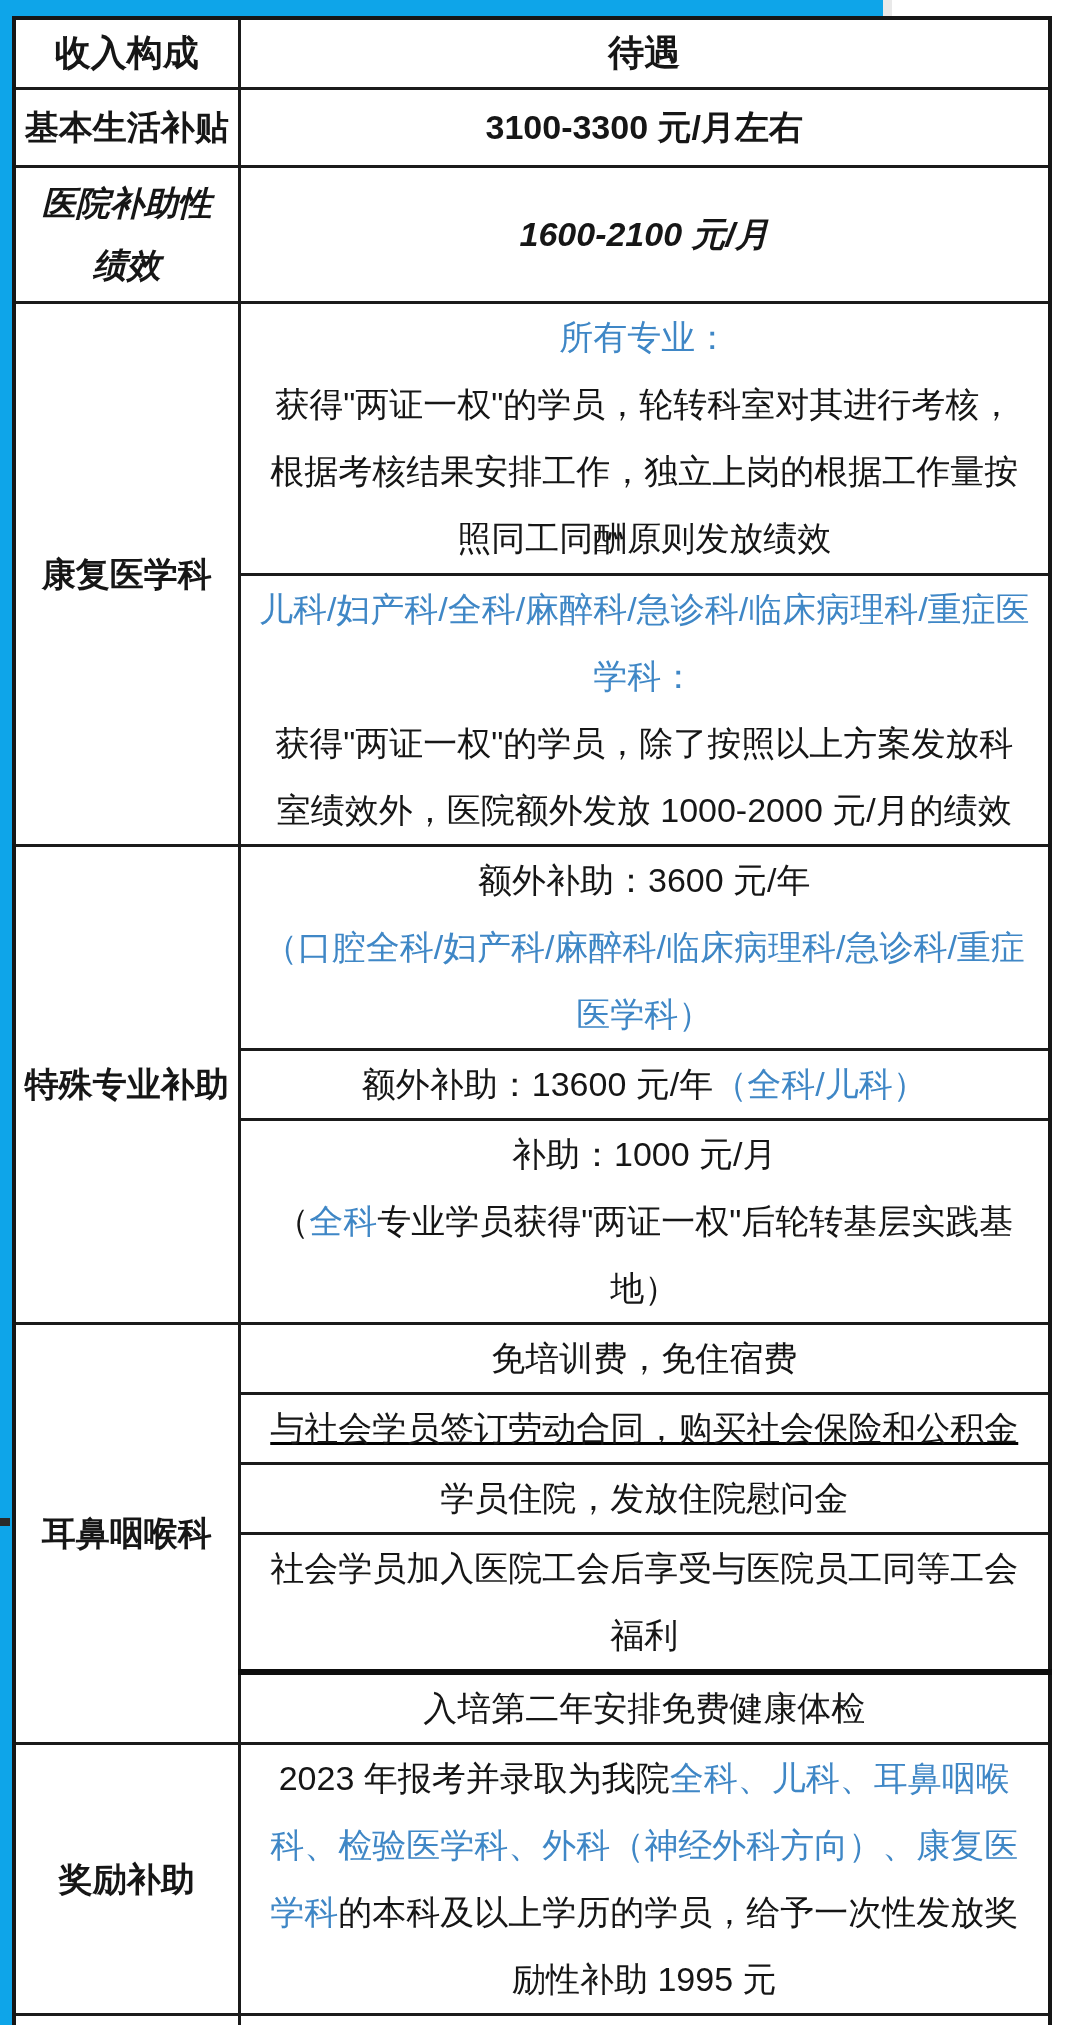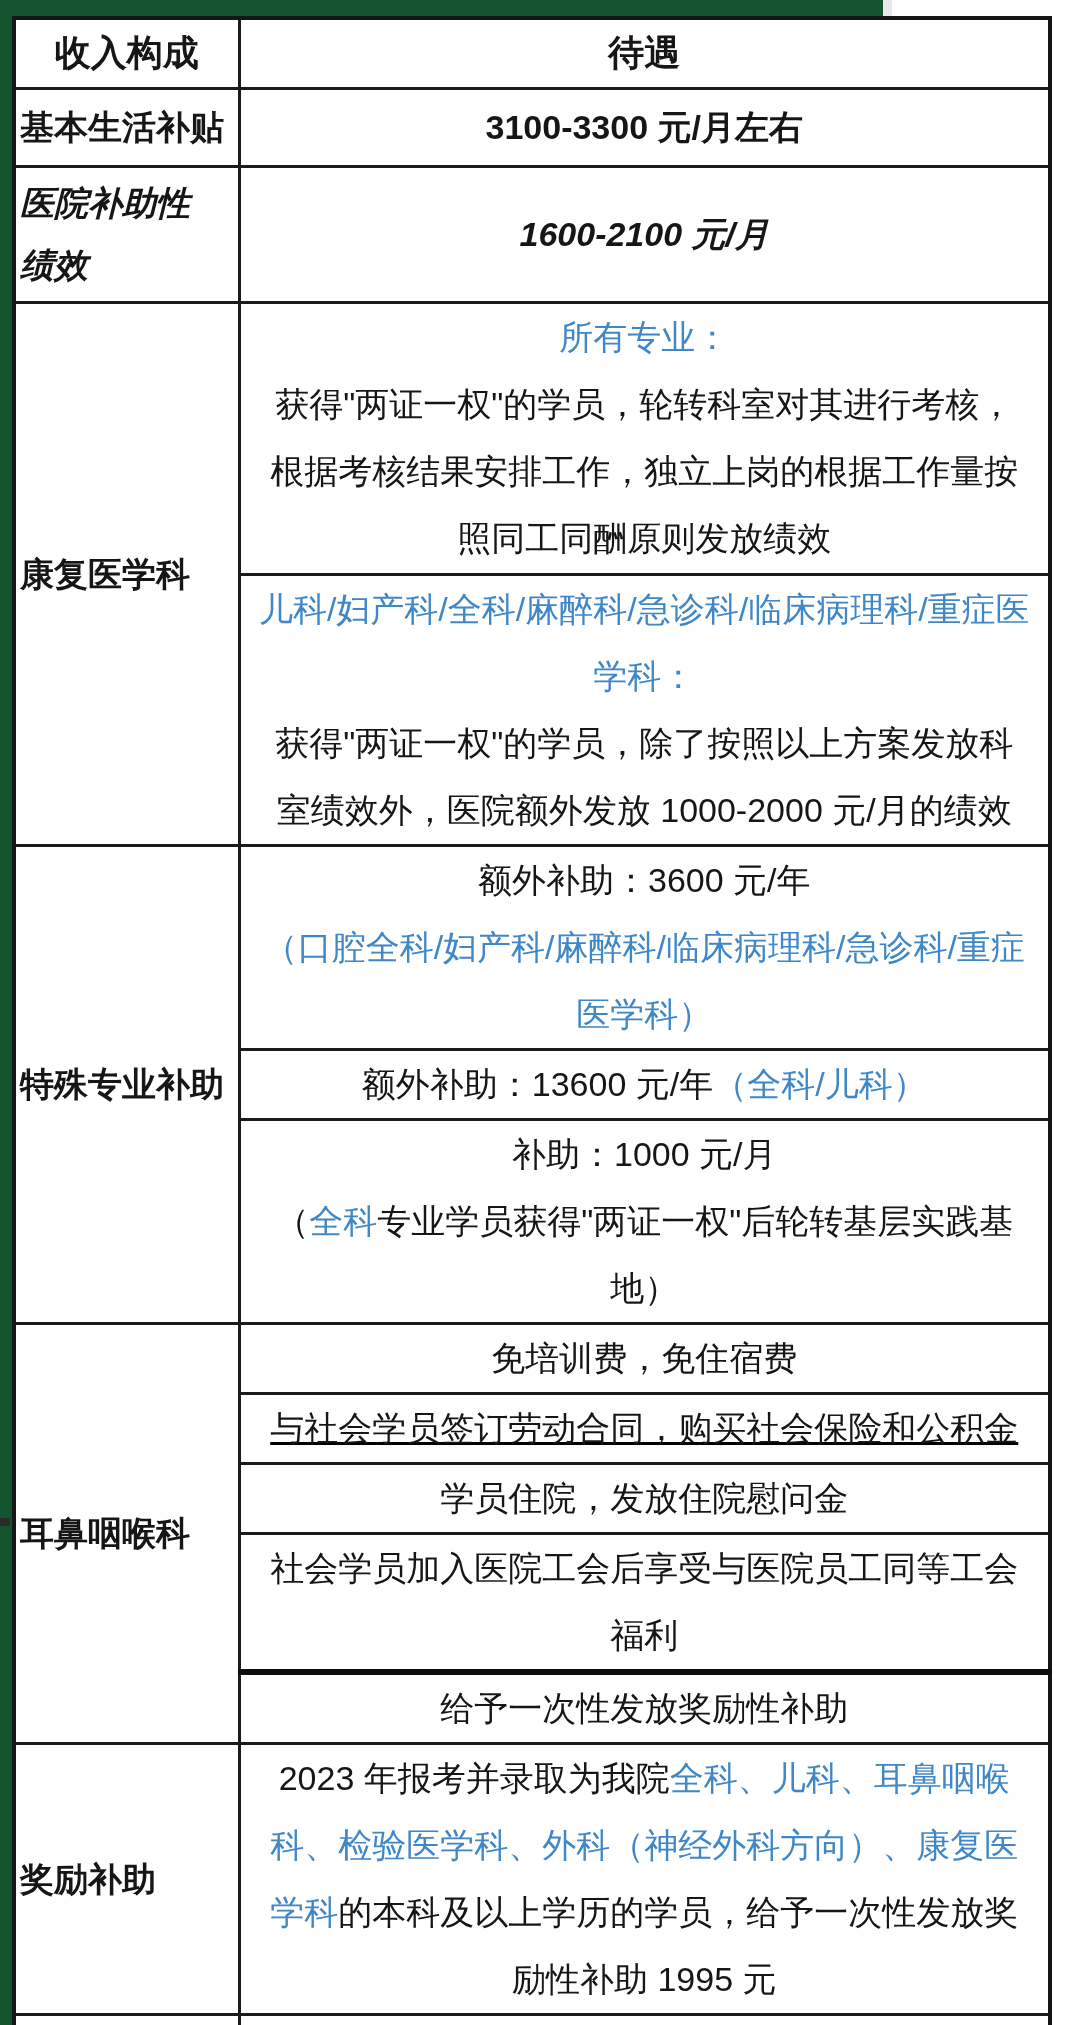--- a/index.html
+++ b/index.html
@@ -5,21 +5,21 @@
   html, body { margin: 0; padding: 0; }
   body {
     width: 1078px; height: 2025px;
     background: #ffffff;
     font-family: "Liberation Sans", "DejaVu Sans", sans-serif;
     position: relative;
   }
   .page {
     position: absolute; left: 0; top: 0;
     width: 892px; height: 2025px;
-    background: #14532d;
+    background: #0ea5e9;
   }
   .scan-edge {
     position: absolute; right: 0; top: 0;
     width: 9px; height: 2025px;
     background: #e9e9e9;
   }
   table.comp {
     position: absolute; left: 12px; top: 16px;
     width: 1040px;
     border-collapse: collapse;
@@ -30,20 +30,21 @@
   td {
     border: 3px solid #1b1b1b;
     vertical-align: middle;
     color: #161616;
     font-size: 34px;
     overflow: hidden;
   }
   col.c1 { width: 225px; }
   td.label {
     font-weight: bold;
+    text-align: center;
     font-size: 34px;
     line-height: 62px;
     white-space: pre-line;
     padding: 0 4px;
   }
   td.hdr {
     font-weight: bold;
     text-align: center;
     font-size: 36px;
   }
@@ -134,21 +135,21 @@
     <tr style="height:70px;text-decoration:underline;">
       <td class="val">与社会学员签订劳动合同，购买社会保险和公积金</td>
     </tr>
     <tr style="height:62px;">
       <td class="val">学员住院，发放住院慰问金</td>
     </tr>
     <tr style="height:69px;">
       <td class="val">社会学员加入医院工会后享受与医院员工同等工会福利</td>
     </tr>
     <tr style="height:67px;">
-      <td class="val thick-top">给予一次性发放奖励性补助</td>
+      <td class="val thick-top">入培第二年安排免费健康体检</td>
     </tr>
 
     <tr style="height:268px;">
       <td class="label">奖励补助</td>
       <td class="val">
         <p>
           <span>2023 年报考并录取为我院</span><span class="blu">全科、儿科、耳鼻咽喉科、检验医学科、外科（神经外科方向）、康复医学科</span><span>的本科及以上学历的学员，给予一次性发放奖励性补助 1995 元</span>
         </p>
       </td>
     </tr>

